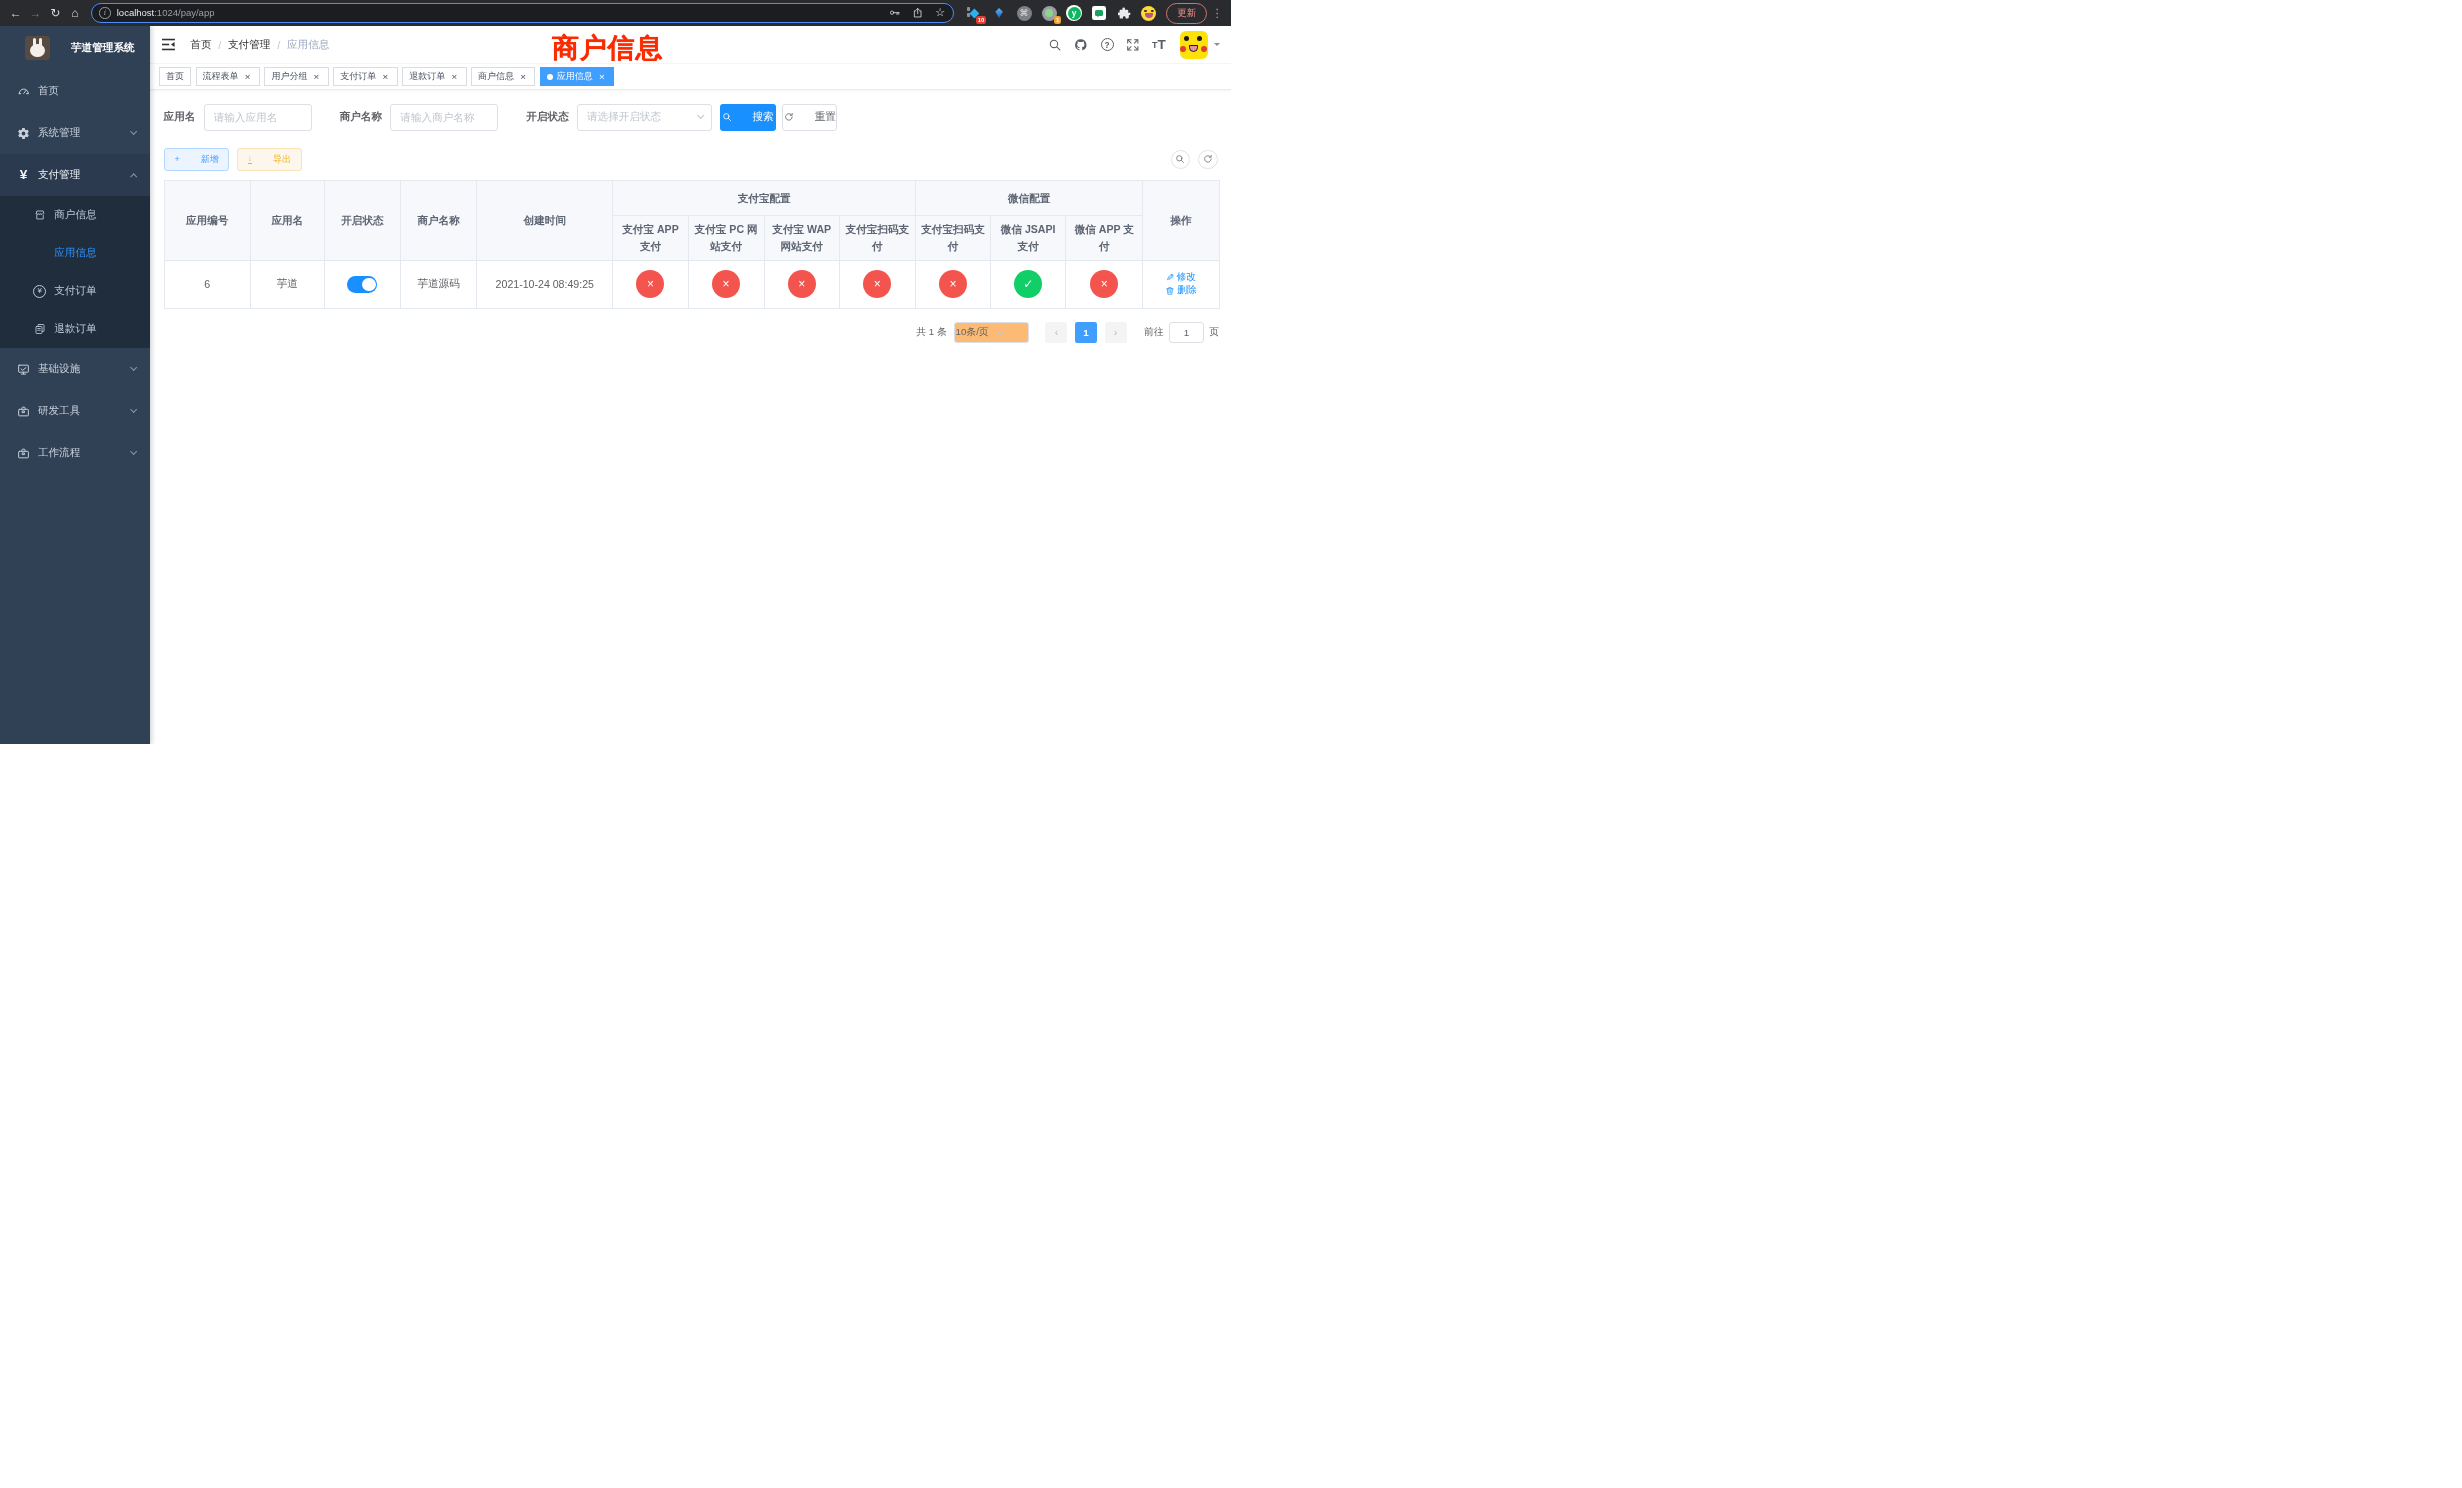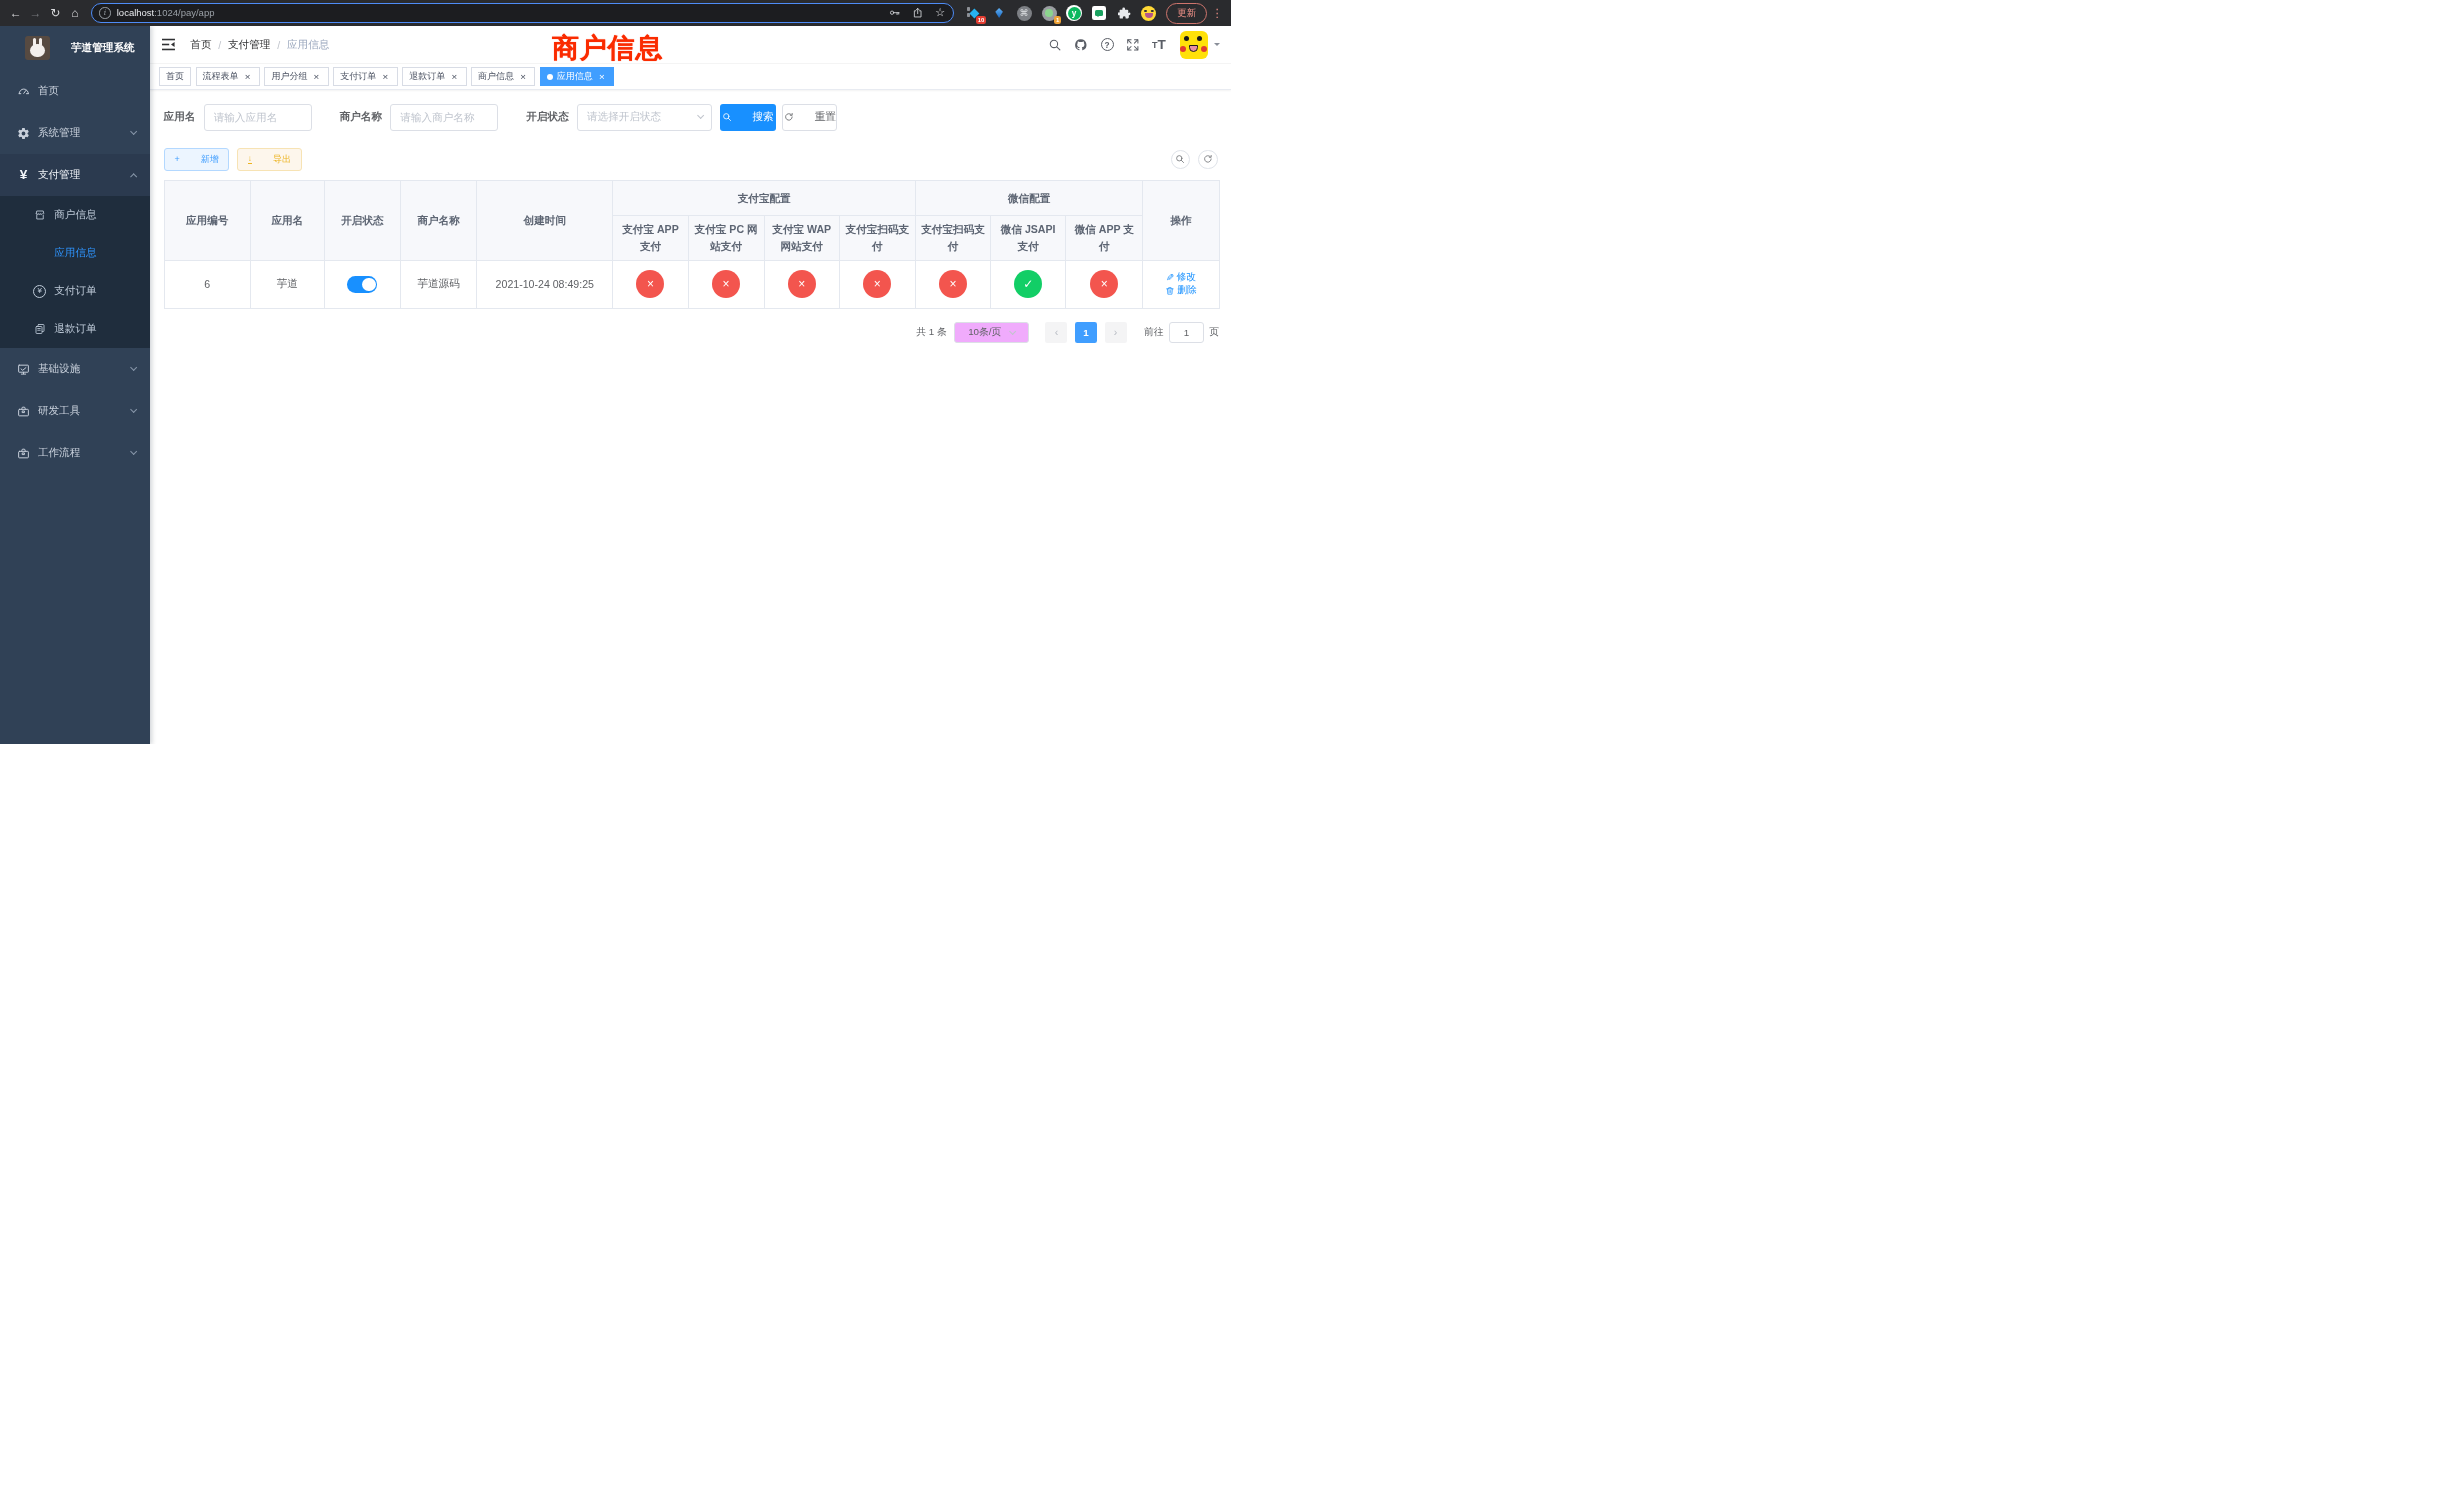--- a/index.html
+++ b/index.html
@@ -135,21 +135,21 @@
   .status{width:28px;height:28px;border-radius:50%;display:inline-flex;align-items:center;justify-content:center;color:#fff;font-size:12px;line-height:1}
   .status.no{background:#f3554e}
   .status.ok{background:#12ce66}
   .op-link{color:#1890ff;font-size:9.8px;display:inline-flex;align-items:center;gap:2.3px;margin:0 4.5px;cursor:pointer;white-space:nowrap}
   .op-link svg{width:9.8px;height:9.8px;stroke:#1890ff;stroke-width:1.8;fill:none;stroke-linecap:round;stroke-linejoin:round}
   .pencil{font-size:9.8px;transform:scaleX(-1);display:inline-block}
 
   
   .pagination{display:flex;align-items:center;justify-content:flex-end;margin-top:13px;font-size:9.8px;color:#606266}
   .pg-total{margin-right:7.6px}
-  .size-select{width:75px;height:21px;border:0.8px solid #dcdfe6;border-radius:3px;display:flex;align-items:center;justify-content:center;gap:9px;color:#606266;cursor:pointer;background:#f0abfc}
+  .size-select{width:75px;height:21px;border:0.8px solid #dcdfe6;border-radius:3px;display:flex;align-items:center;gap:9px;color:#606266;cursor:pointer;background:#fdba74}
   .size-select .sel-caret{margin-top:-1.5px}
   .pg-btn{min-width:22px;height:21px;background:#f4f4f5;border-radius:2.3px;display:flex;align-items:center;justify-content:center;color:#b8bcc4;font-size:10.6px;cursor:pointer}
   .pg-prev{margin-left:16px}
   .pg-page{min-width:22px;height:21px;background:#409eff;border-radius:2.3px;display:flex;align-items:center;justify-content:center;color:#fff;font-weight:bold;font-size:9.8px;margin-left:7.6px;cursor:pointer}
   .pg-next{margin-left:7.6px}
   .goto{display:flex;align-items:center;margin-left:17.4px;gap:5.3px}
   .goto-input{width:35px;height:21px;border:0.8px solid #dcdfe6;border-radius:3px;text-align:center;font-size:9.8px;color:#606266;outline:none}
 </style>
 </head>
 <body>

